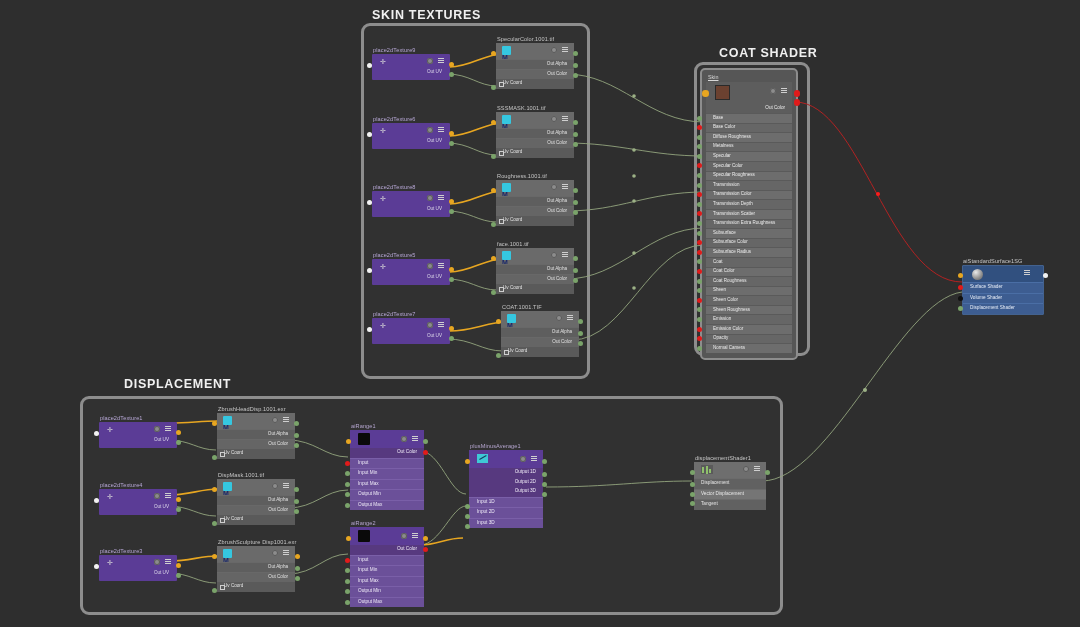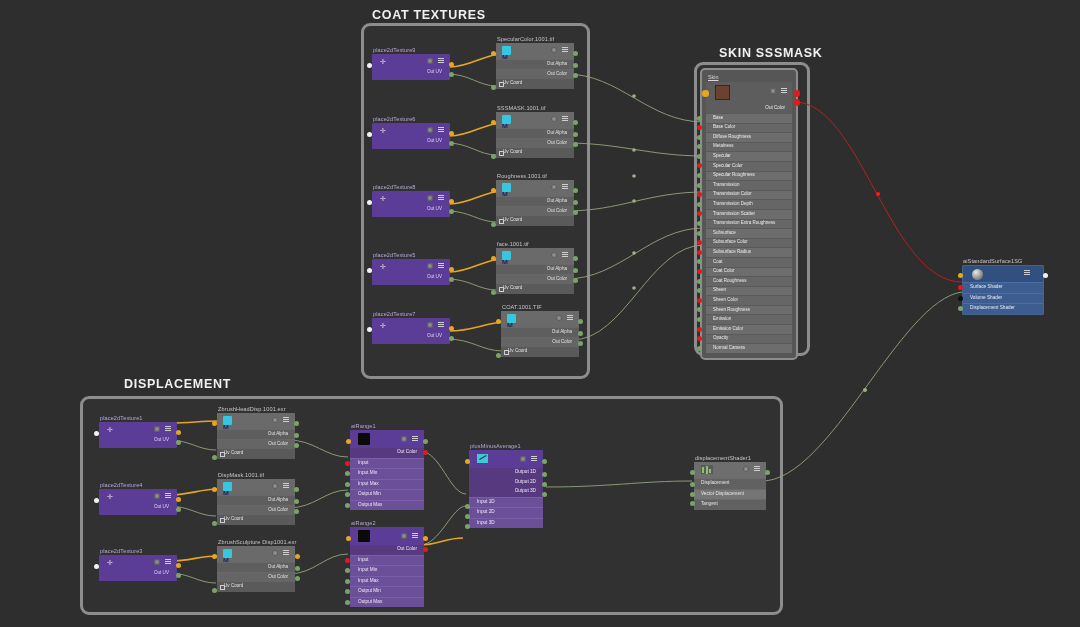--- a/index.html
+++ b/index.html
@@ -100,24 +100,24 @@
            background-image:linear-gradient(#8fbf6c 0 0),linear-gradient(#8fbf6c 0 0),linear-gradient(#8fbf6c 0 0);
            background-size:2px 6px,2px 8px,2px 4px;
            background-position:1px 2px,4.5px 0.5px,8px 4px;background-repeat:no-repeat;}
 </style>
 </head>
 <body>
 
 <div id="stage">
 
   <div class="group" style="left:361px;top:23px;width:223px;height:350px;"></div>
-  <div class="group-title" style="left:372px;top:8px;">COAT TEXTURES</div>
+  <div class="group-title" style="left:372px;top:8px;">SKIN TEXTURES</div>
 
   <div class="group" style="left:694px;top:62px;width:110px;height:288px;"></div>
-  <div class="group-title" style="left:719px;top:46px;">SKIN SSSMASK</div>
+  <div class="group-title" style="left:719px;top:46px;">COAT SHADER</div>
 
   <div class="group" style="left:80px;top:396px;width:697px;height:213px;"></div>
   <div class="group-title" style="left:124px;top:377px;">DISPLACEMENT</div>
 
   <svg class="wires" viewBox="0 0 1080 627">
     <g fill="none" stroke="#93a57e" stroke-width="0.9">
 
       <path d="M447,74 C470,74 478,86 497,86"></path>
       <path d="M447,143 C470,143 478,155 497,155"></path>
       <path d="M447,211 C470,211 478,222 497,222"></path>

